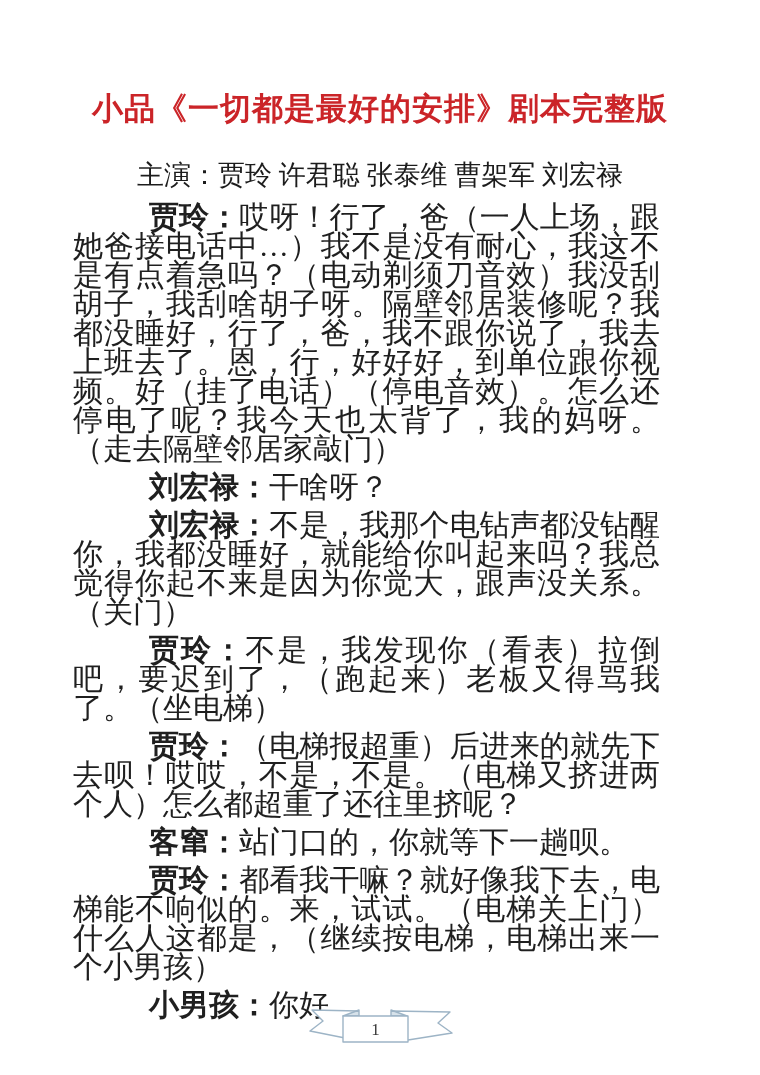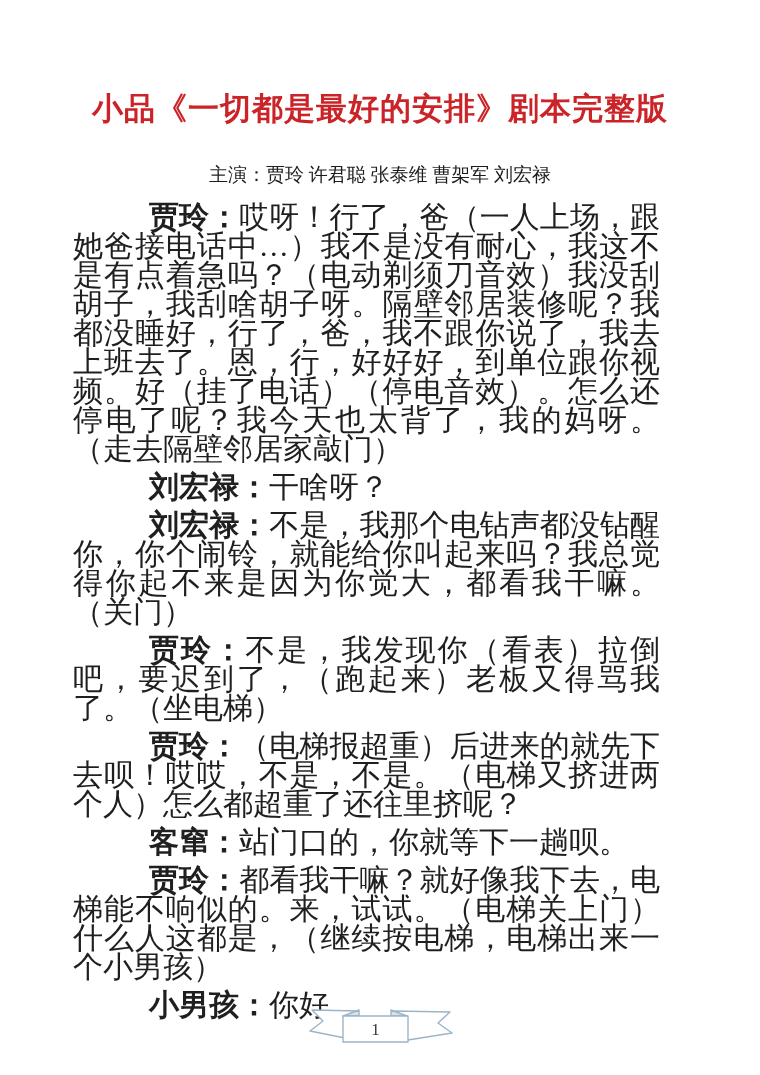--- a/index.html
+++ b/index.html
@@ -25,21 +25,21 @@
     font-size: 31px;
     line-height: 36px;
     font-weight: bold;
     color: var(--title-color);
     letter-spacing: 1px;
     white-space: nowrap;
   }
   .cast-line {
     margin-top: 36px;
     text-align: center;
-    font-size: 19px;
+    font-size: 27px;
     line-height: 24px;
     color: #1c1c1c;
   }
   .script-body {
     padding: 15px 100px 0 73px;
   }
   .script-body p {
     font-size: 30px;
     line-height: 29px;
     text-indent: 76px;
@@ -76,21 +76,21 @@
 
 <div class="page">
 
   <div class="doc-title">小品《一切都是最好的安排》剧本完整版</div>
 
   <div class="cast-line">主演：贾玲 许君聪 张泰维 曹架军 刘宏禄</div>
 
   <div class="script-body">
     <p><span class="speaker">贾玲：</span><span>哎呀！行了，爸（一人上场，跟她爸接电话中…）我不是没有耐心，我这不是有点着急吗？（电动剃须刀音效）我没刮胡子，我刮啥胡子呀。隔壁邻居装修呢？我都没睡好，行了，爸，我不跟你说了，我去上班去了。恩，行，好好好，到单位跟你视频。好（挂了电话）（停电音效）。怎么还停电了呢？我今天也太背了，我的妈呀。（走去隔壁邻居家敲门）</span></p>
     <p><span class="speaker">刘宏禄：</span><span>干啥呀？</span></p>
-    <p><span class="speaker">刘宏禄：</span><span>不是，我那个电钻声都没钻醒你，你个闹铃，就能给你叫起来吗？我总觉得你起不来是因为你觉大，都看我干嘛。（关门）</span></p>
+    <p><span class="speaker">刘宏禄：</span><span>不是，我那个电钻声都没钻醒你，我都没睡好，就能给你叫起来吗？我总觉得你起不来是因为你觉大，跟声没关系。（关门）</span></p>
     <p><span class="speaker">贾玲：</span><span>不是，我发现你（看表）拉倒吧，要迟到了，（跑起来）老板又得骂我了。（坐电梯）</span></p>
     <p><span class="speaker">贾玲：</span><span>（电梯报超重）后进来的就先下去呗！哎哎，不是，不是。（电梯又挤进两个人）怎么都超重了还往里挤呢？</span></p>
     <p><span class="speaker">客窜：</span><span>站门口的，你就等下一趟呗。</span></p>
     <p><span class="speaker">贾玲：</span><span>都看我干嘛？就好像我下去，电梯能不响似的。来，试试。（电梯关上门）什么人这都是，（继续按电梯，电梯出来一个小男孩）</span></p>
     <p><span class="speaker">小男孩：</span><span>你好。</span></p>
   </div>
 
   <svg class="page-ribbon" viewBox="0 0 156 42" xmlns="http://www.w3.org/2000/svg">
 
     <polygon points="55,5 9,4 20,15 7,25 42,32 55,32"></polygon>

